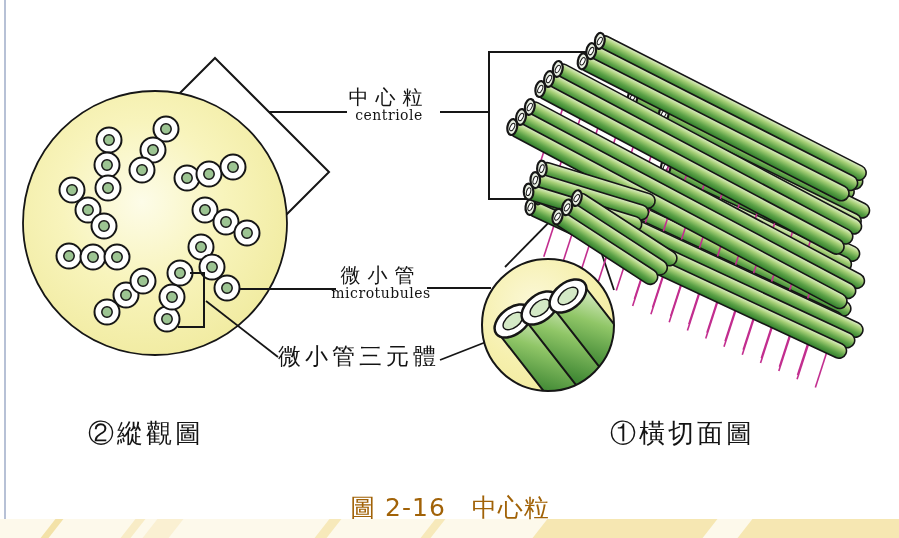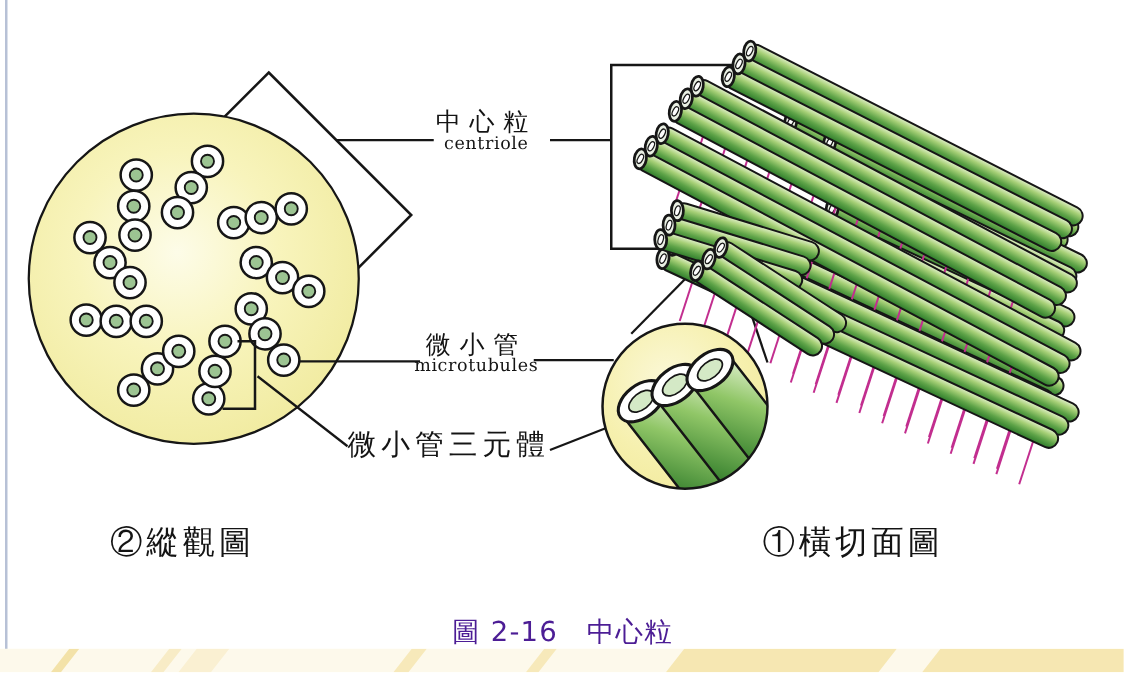--- a/index.html
+++ b/index.html
@@ -7,21 +7,21 @@
         font-family:"DejaVu Serif","Liberation Serif",serif;padding-left:44px;}
   .left-rule{position:absolute;left:4px;top:0;width:2px;height:528px;background:#b7c1d6;}
   #diagram{position:absolute;left:0;top:0;}
   .label{position:absolute;text-align:center;color:#141414;line-height:1.12;z-index:3;}
   .label .zh{font-size:20px;letter-spacing:7px;white-space:nowrap;}
   .label .en{font-size:14px;letter-spacing:0.5px;white-space:nowrap;}
   .label-triplet .zh{font-size:23px;letter-spacing:4px;}
   .panel-caption{position:absolute;font-size:26px;letter-spacing:3px;color:#141414;
         white-space:nowrap;z-index:3;font-family:"DejaVu Serif","Liberation Serif",serif;}
   .fig-caption{position:absolute;left:280px;top:491px;width:340px;text-align:center;
-        font-size:22px;letter-spacing:1px;color:#4c1d95;font-weight:500;white-space:nowrap;z-index:3;
+        font-size:25px;letter-spacing:1px;color:#a16207;font-weight:500;white-space:nowrap;z-index:3;
         font-family:"DejaVu Sans","Liberation Sans",sans-serif;}
   .bottom-band{position:absolute;left:0;bottom:0;width:899px;height:19px;background:#fdf9eb;
         overflow:hidden;z-index:1;}
   .band-shape{position:absolute;top:0;height:19px;transform:skewX(-38deg);}
 </style>
 </head>
 <body>
 
 <div class="page">
   <div class="left-rule"></div>

